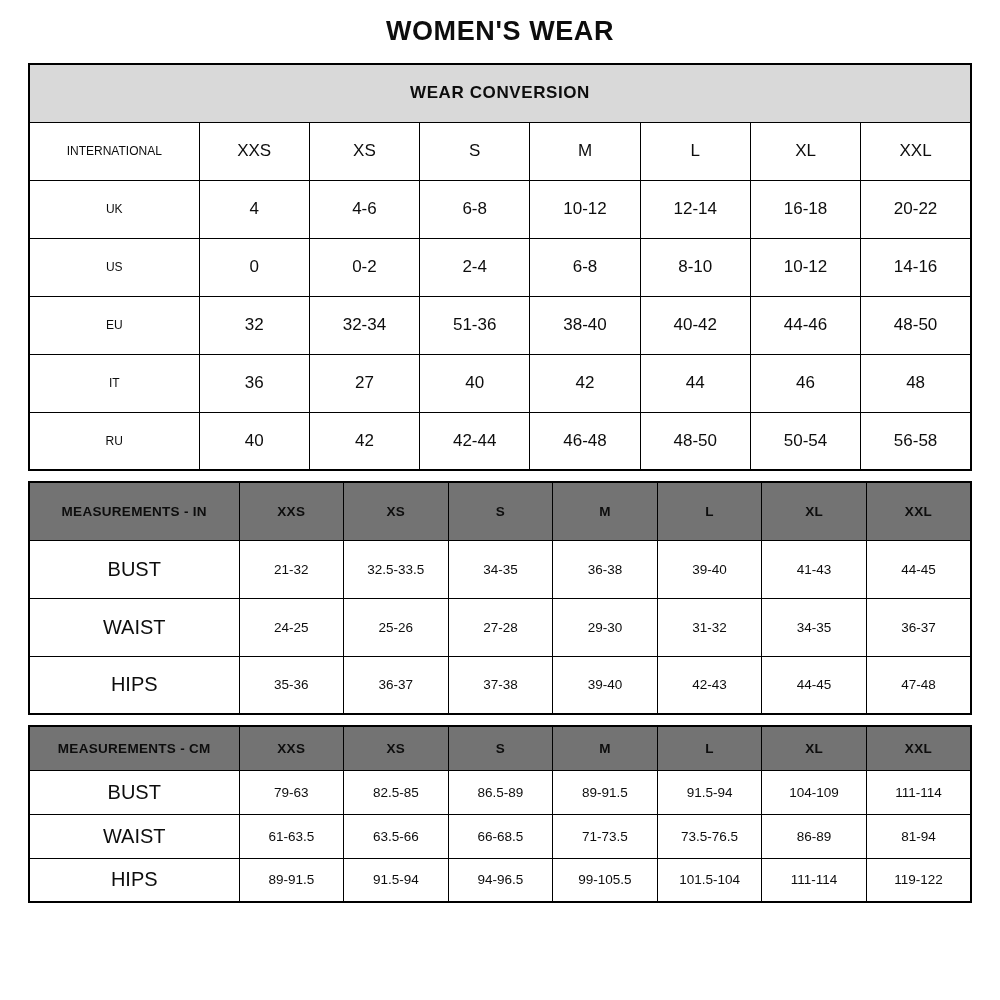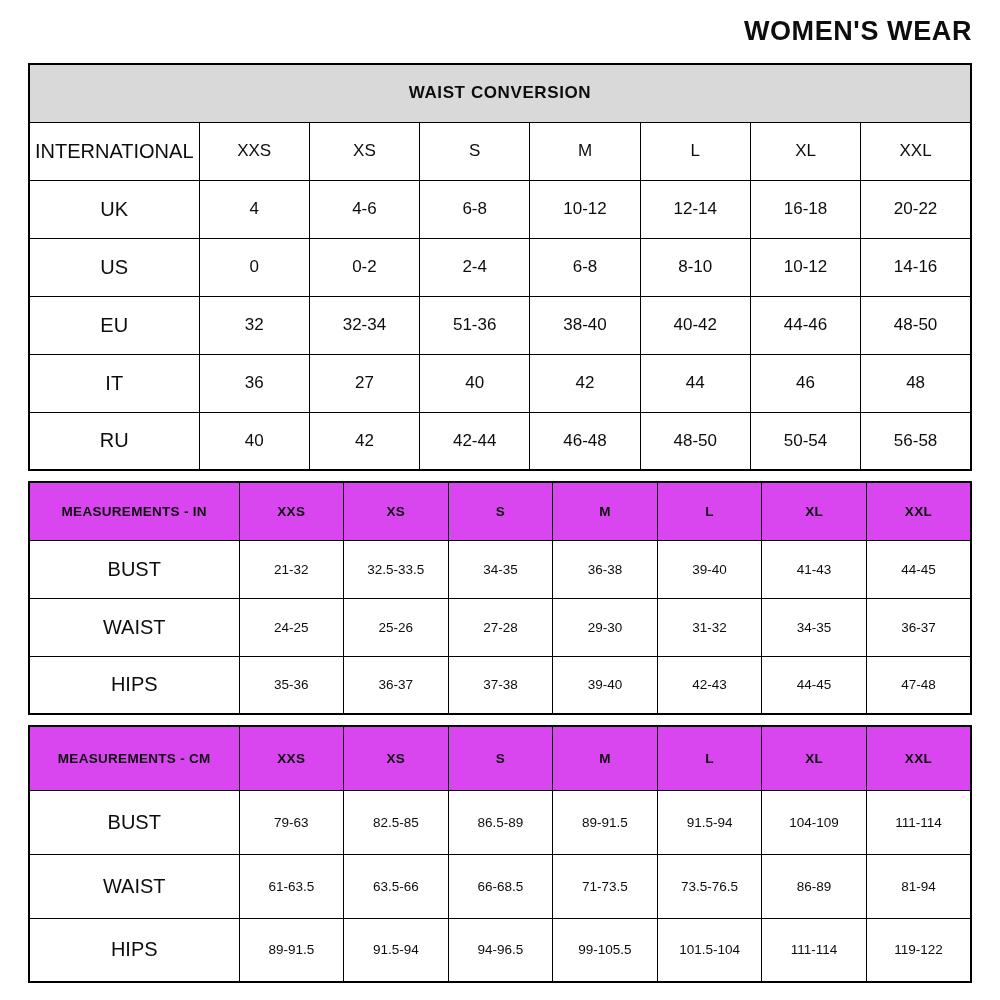--- a/index.html
+++ b/index.html
@@ -8,21 +8,21 @@
     font-family: "Liberation Sans", "DejaVu Sans", sans-serif;
     color: #0d0d0d;
   }
   .page {
     width: 1000px;
     min-height: 1000px;
     padding: 6px 28px 16px 28px;
     background: #ffffff;
   }
   .page-title {
-    text-align: right;
+    text-align: center;
     font-weight: 700;
     font-size: 27px;
     letter-spacing: 0.6px;
     margin: 10px 0 16px 0;
   }
   table {
     width: 100%;
     border-collapse: collapse;
     table-layout: fixed;
     border: 2px solid #000;
@@ -37,30 +37,30 @@
   .t1 { margin-bottom: 10px; }
   .t2 { margin-bottom: 10px; }
   .banner {
     background: #d9d9d9;
     height: 44px;
     font-weight: 700;
     font-size: 16px;
     letter-spacing: 0.6px;
   }
   .t1 td { height: 58px; font-size: 17px; }
-  .t1 .lbl { font-size: 20px; }
+  .t1 .lbl { font-size: 12px; }
   .hdr {
-    background: #d946ef;
+    background: #737373;
     font-weight: 700;
     font-size: 15px;
     height: 47px;
     letter-spacing: 0.3px;
   }
   .t2 td, .t3 td { height: 58px; font-size: 13.5px; }
-  .t3 td { height: 64px; }
+  .t3 td { height: 44px; }
   .t2 .lbl, .t3 .lbl { font-size: 20px; }
   .c-label1 { width: 170px; }
   .c-label2 { width: 210px; }
 </style>
 </head>
 <body>
 
 <div class="page">
 
   <div class="page-title">WOMEN'S WEAR</div>
@@ -71,21 +71,21 @@
         <col>
         <col>
         <col>
         <col>
         <col>
         <col>
         <col>
       </colgroup>
     <tbody>
       <tr>
-        <td colspan="8" class="banner">WAIST CONVERSION</td>
+        <td colspan="8" class="banner">WEAR CONVERSION</td>
       </tr>
       <tr>
         <td class="lbl">INTERNATIONAL</td>
         <td>XXS</td>
         <td>XS</td>
         <td>S</td>
         <td>M</td>
         <td>L</td>
         <td>XL</td>
         <td>XXL</td>

